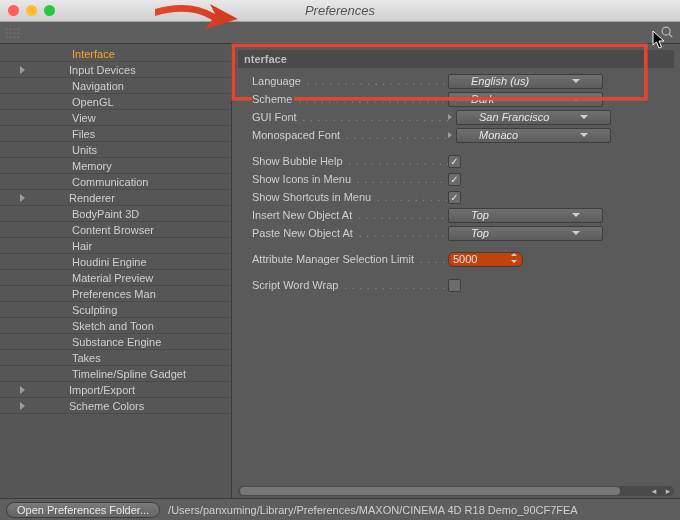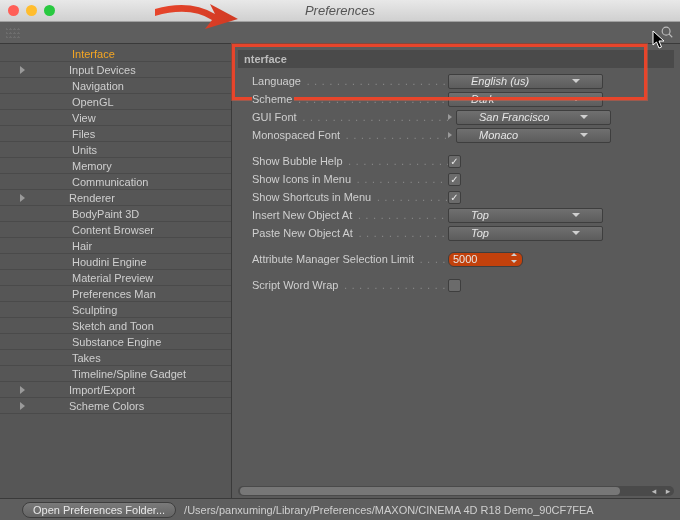--- a/index.html
+++ b/index.html
@@ -179,21 +179,21 @@
   .hscroll .arrow-btn {
     position: absolute; top: 0; width: 12px; height: 10px;
     color: #bbb; font-size: 9px; text-align: center;
   }
   .hscroll .al { right: 14px; } .hscroll .ar { right: 0; }
   .footer {
     height: 22px;
     background: #5e5e5e;
     border-top: 1px solid #3a3a3a;
     display: flex; align-items: center;
-    padding: 0 22px;
+    padding: 0 6px;
     gap: 8px;
     color: #cfcfcf;
     font-size: 11px;
   }
   .footer .btn {
     background: linear-gradient(#7a7a7a,#646464);
     border: 1px solid #3e3e3e;
     border-radius: 9px;
     padding: 1px 10px;
     color: #e8e8e8;

